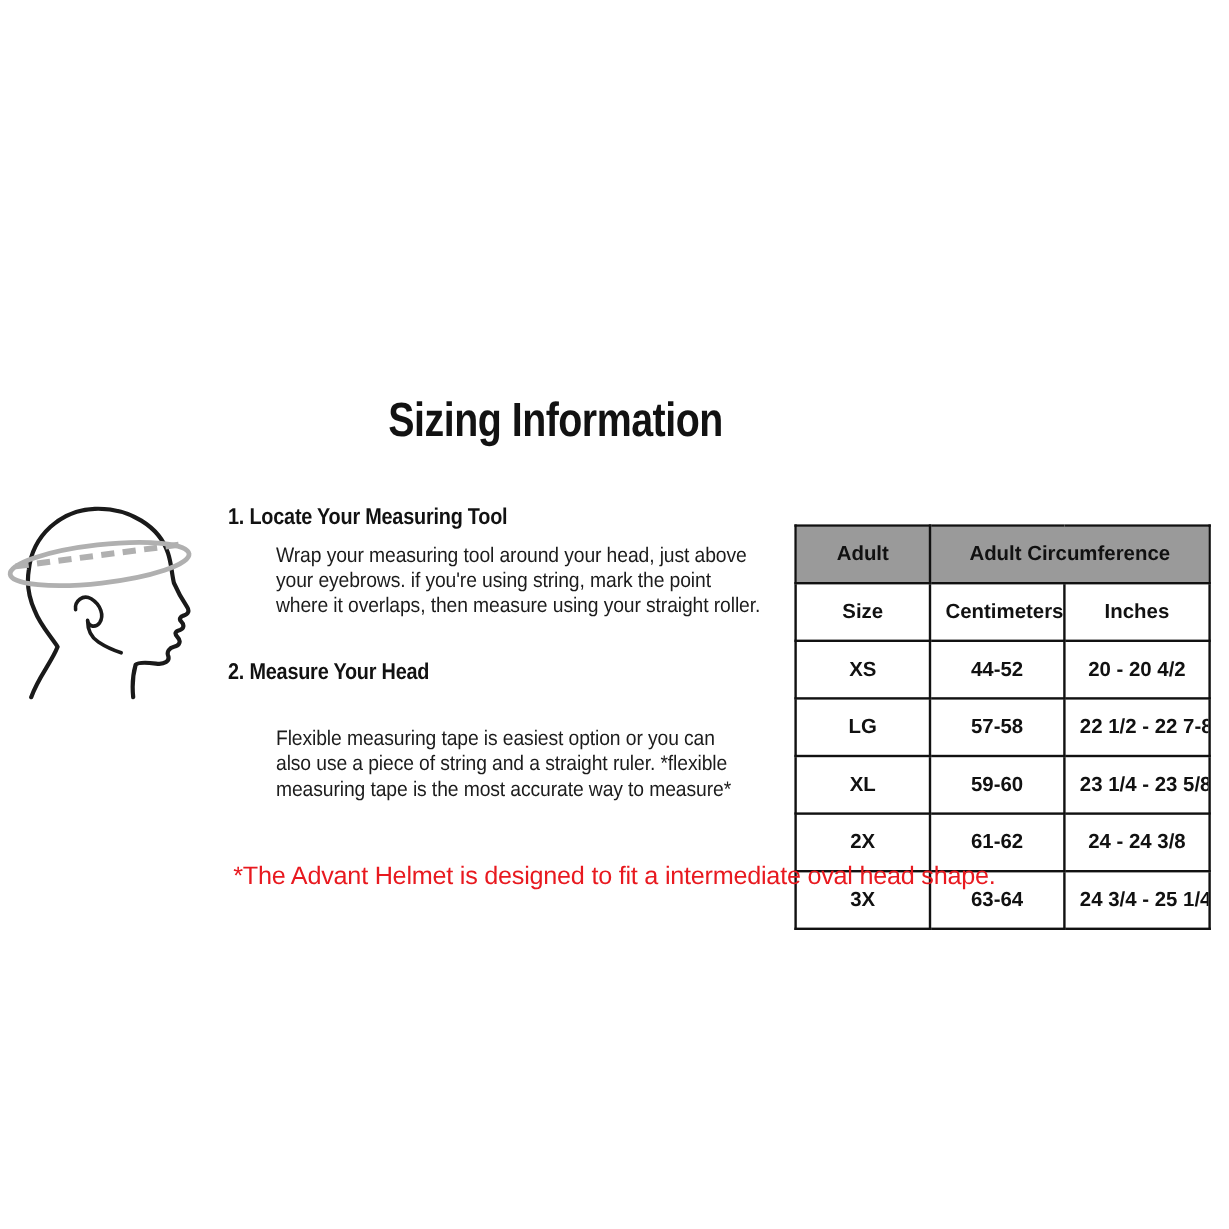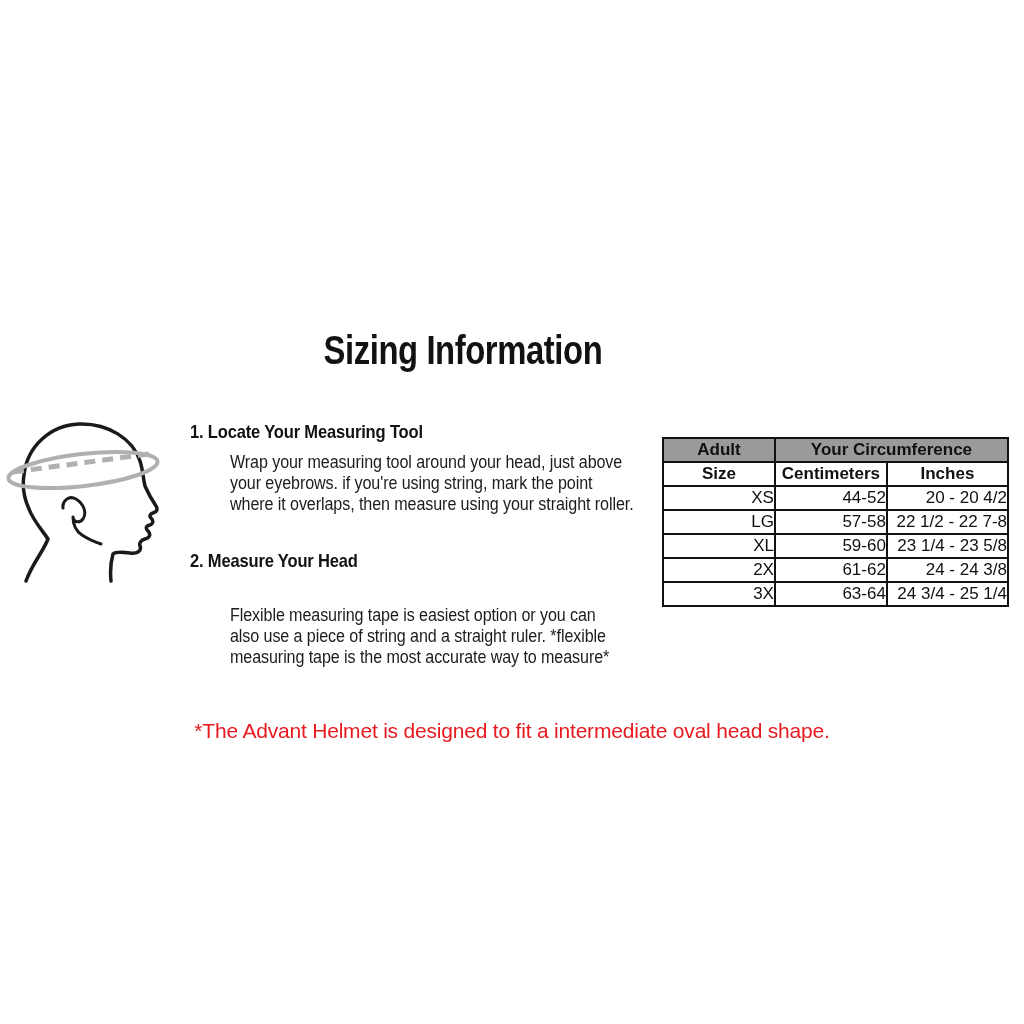--- a/index.html
+++ b/index.html
@@ -29,24 +29,24 @@
   .b1pos{top:452px;}
   .b2pos{top:605px;}
   .step-body div{white-space:nowrap;}
   
   .size-table{
     position:absolute;left:662px;top:437px;border-collapse:collapse;table-layout:fixed;
     width:347px;font-size:17px;color:#111111;
   }
   .size-table th,.size-table td{
     border:2px solid #111111;text-align:center;vertical-align:middle;
-    height:22px;padding:0;overflow:hidden;white-space:nowrap;
+    height:22px;padding:12px;overflow:hidden;white-space:nowrap;
   }
   .size-table th{font-weight:700;}
-  .size-table td{font-weight:400;text-align:right;}
+  .size-table td{font-weight:700;}
   .size-table .grp th{background:#9a9a9a;}
   
   .disclaimer{
     position:absolute;left:0;top:716px;width:1024px;text-align:center;
     color:#e8191f;font-size:21px;line-height:29px;letter-spacing:-0.2px;
   }
   .disclaimer div{white-space:nowrap;}
 </style>
 </head>
 <body>
@@ -101,21 +101,21 @@
 
   <table class="size-table">
     <colgroup>
       <col style="width:110px">
         <col style="width:110px">
         <col style="width:119px">
     </colgroup>
     <tbody>
         <tr class="grp">
       <th>Adult</th>
-      <th colspan="2">Your Circumference</th>
+      <th colspan="2">Adult Circumference</th>
     </tr>
     <tr>
       <th>Size</th>
       <th>Centimeters</th>
       <th>Inches</th>
     </tr>
     <tr>
       <td>XS</td>
       <td>44-52</td>
       <td>20 - 20 4/2</td>

